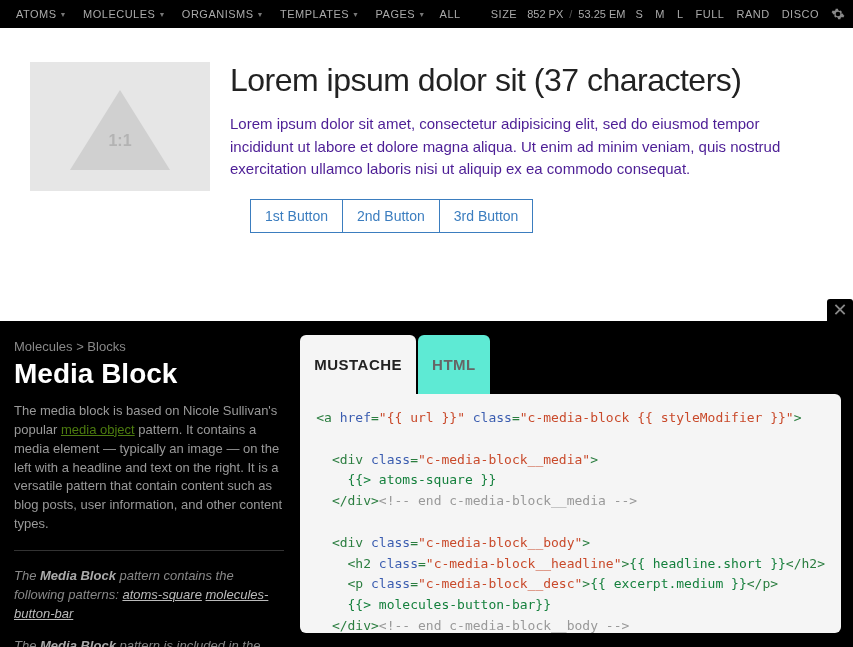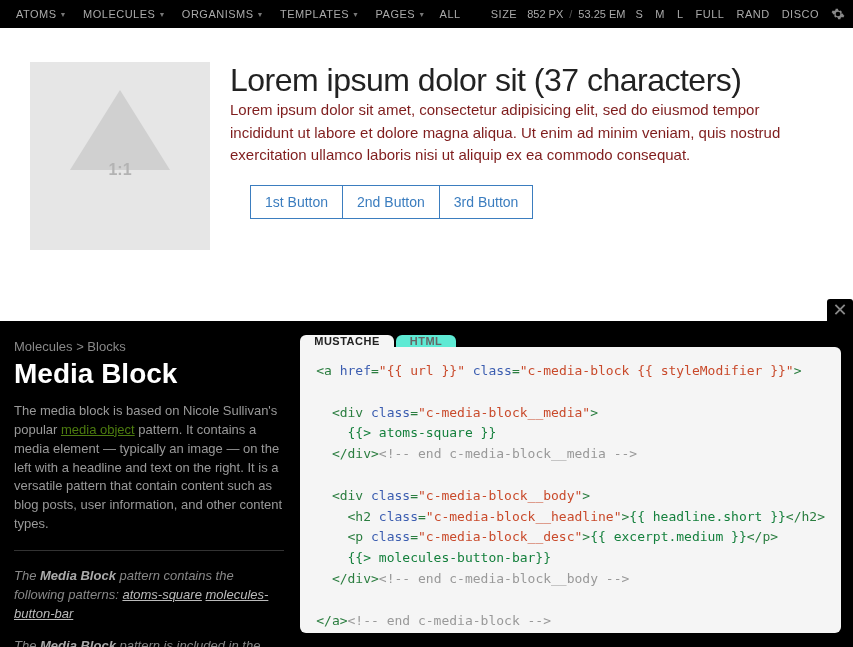--- a/index.html
+++ b/index.html
@@ -11,47 +11,47 @@
 .topbar .nav-item.single { padding: 0 6px; }
 .topbar .caret { font-size: 7px; color: #777; }
 .topbar .spacer { flex: 1; }
 .topbar .size-label { padding: 0 6px; letter-spacing: 0.5px; }
 .topbar .size-val { color: #aaa; padding: 0 4px; }
 .topbar .slash { color: #555; padding: 0 2px; }
 .topbar .gear { width: 14px; height: 14px; margin-left: 6px; }
 
 
 .preview { padding: 34px 30px; display: flex; gap: 20px; }
-.placeholder { width: 180px; height: 188px; background: #e6e6e6; position: relative; display: flex; flex-direction: column; align-items: center; justify-content: center; color: #b3b3b3; font-weight: 600; }
+.placeholder { width: 180px; height: 129px; background: #e6e6e6; position: relative; display: flex; flex-direction: column; align-items: center; justify-content: center; color: #b3b3b3; font-weight: 600; }
 .placeholder svg.triangle { position: absolute; top: 28px; width: 100px; height: 80px; }
 .placeholder .ratio { font-size: 16px; z-index: 1; margin-top: 28px; }
 .placeholder .dims { font-size: 22px; z-index: 1; }
 .body { flex: 1; }
-.headline { font-size: 32px; font-weight: 300; color: #222; letter-spacing: -0.5px; }
-.desc { font-size: 15px; color: #7f1d1d; line-height: 1.5; margin-bottom: 18px; }
+.headline { font-size: 32px; font-weight: 300; color: #222; margin-bottom: 14px; letter-spacing: -0.5px; }
+.desc { font-size: 15px; color: #4c1d95; line-height: 1.5; margin-bottom: 18px; }
 .btnbar { display: flex; padding-left: 20px; }
 .btnbar .btn { border: 1px solid #3b7dbf; color: #3b7dbf; background: #fff; padding: 8px 14px; font-size: 14px; cursor: pointer; margin-left: -1px; }
 .btnbar .btn:first-child { margin-left: 0; }
 
 
 .inspector { position: absolute; left: 0; right: 0; bottom: 0; background: #000; color: #ddd; display: flex; height: 326px; }
 .inspector .close { position: absolute; right: 0; top: -22px; width: 26px; height: 22px; background: #000; color: #888; display: flex; align-items: center; justify-content: center; font-size: 18px; cursor: pointer; border-radius: 3px 3px 0 0; }
 .info { width: 345px; padding: 18px 16px 18px 14px; font-size: 13px; color: #999; }
 .breadcrumb { font-size: 13px; color: #888; margin-bottom: 4px; }
 .info h1 { font-size: 28px; font-weight: 700; color: #fff; margin-bottom: 12px; }
 .info p { line-height: 1.45; margin-bottom: 14px; }
 .info a.inlink { color: #4d7c0f; }
 .info hr { border: none; border-top: 1px solid #333; margin: 16px 0; }
 .info .meta { font-style: italic; color: #888; }
 .info .meta strong { color: #aaa; }
 .info .meta .patlink { color: #bbb; text-decoration: underline; font-style: italic; }
 
 .codepane { flex: 1; padding: 14px 12px 14px 0; display: flex; flex-direction: column; }
 .tabs { display: flex; gap: 0; }
-.tab { background: #888; color: #444; font-size: 11px; font-weight: 700; padding: 0 14px; border-radius: 6px 6px 0 0; cursor: pointer; letter-spacing: 0.5px; }
+.tab { background: #888; color: #444; font-size: 15px; font-weight: 700; padding: 21px 14px; border-radius: 6px 6px 0 0; cursor: pointer; letter-spacing: 0.5px; }
 .tab.active { background: #f5f5f5; color: #222; }
 .tab.inactive { background: #5eead4; color: #666; margin-left: 2px; }
 .code { background: #f5f5f5; border-radius: 0 6px 6px 6px; flex: 1; padding: 14px 16px; font-family: "Menlo", "Consolas", monospace; font-size: 13px; line-height: 1.6; color: #333; overflow: auto; white-space: pre; }
 .code .tagname { color: #2a7d3f; }
 .code .attr { color: #3b5db0; }
 .code .string { color: #c94a2b; }
 .code .comment { color: #999; }
 .code .tpl { color: #15803d; }
 .code .punct { color: #2a7d3f; }
 </style>

